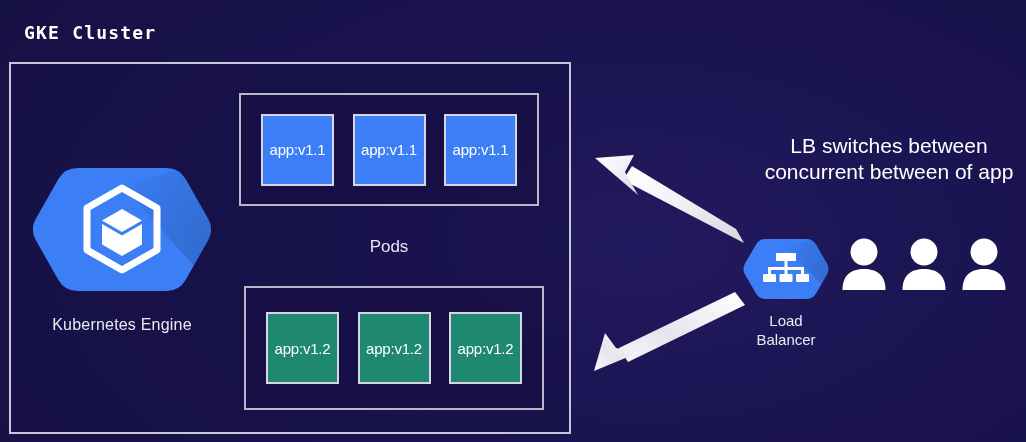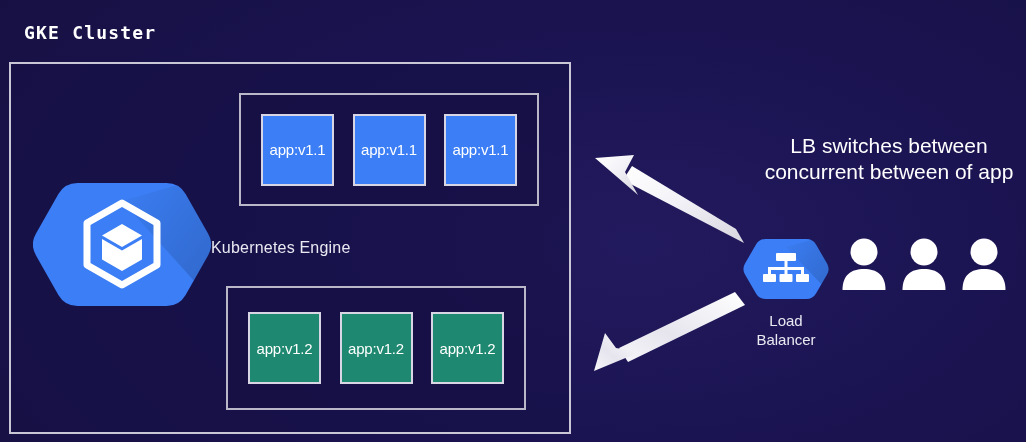--- a/index.html
+++ b/index.html
@@ -28,42 +28,42 @@
     position:absolute; left:9px; top:62px;
     width:562px; height:372px;
     border:2px solid #c9c7d6;
     background:rgba(22,16,70,0.55);
   }
 
   
   #gke-node{
     position:absolute; left:33px; top:150px;
     width:178px; height:190px;
-    display:flex; align-items:center;
+    display:flex; flex-direction:column; align-items:center;
   }
   .hexwrap{ position:relative; }
   .hex{
     width:178px; height:160px;
     display:block;
   }
   #gke-label{
     margin-top:6px; color:#e9e9f2; font-size:16px; letter-spacing:.2px;
     white-space:nowrap;
   }
 
   
   .pod-group{
     position:absolute;
     border:2px solid #b9b7c8;
     background:rgba(20,14,64,0.35);
     display:flex; align-items:center; justify-content:space-between;
     padding:8px 20px;
   }
   #pod-group-v11{ left:239px; top:93px; width:300px; height:113px; }
-  #pod-group-v12{ left:226px; top:286px; width:300px; height:124px; }
+  #pod-group-v12{ left:244px; top:286px; width:300px; height:124px; }
 
   .pod{
     width:73px; height:72px;
     border:2px solid #d8d6e4;
     display:flex; align-items:center; justify-content:center;
     color:#ffffff; font-size:15px; letter-spacing:-0.2px;
     white-space:nowrap;
   }
   .pod.v11{ background:#3b7ef5; }
   .pod.v12{ background:#1e8870; }
@@ -139,20 +139,21 @@
     </div>
     <div id="gke-label">Kubernetes Engine</div>
   </div>
 
   <div class="pod-group" id="pod-group-v11">
     <div class="pod v11">app:v1.1</div>
     <div class="pod v11">app:v1.1</div>
     <div class="pod v11">app:v1.1</div>
   </div>
 
+  <div id="pods-label">Pods</div>
 
   <div class="pod-group" id="pod-group-v12">
     <div class="pod v12">app:v1.2</div>
     <div class="pod v12">app:v1.2</div>
     <div class="pod v12">app:v1.2</div>
   </div>
 
   <svg id="arrows" viewBox="0 0 1026 442" xmlns="http://www.w3.org/2000/svg">
     <defs>
       <linearGradient id="arrUp" x1="1" y1="1" x2="0" y2="0">

